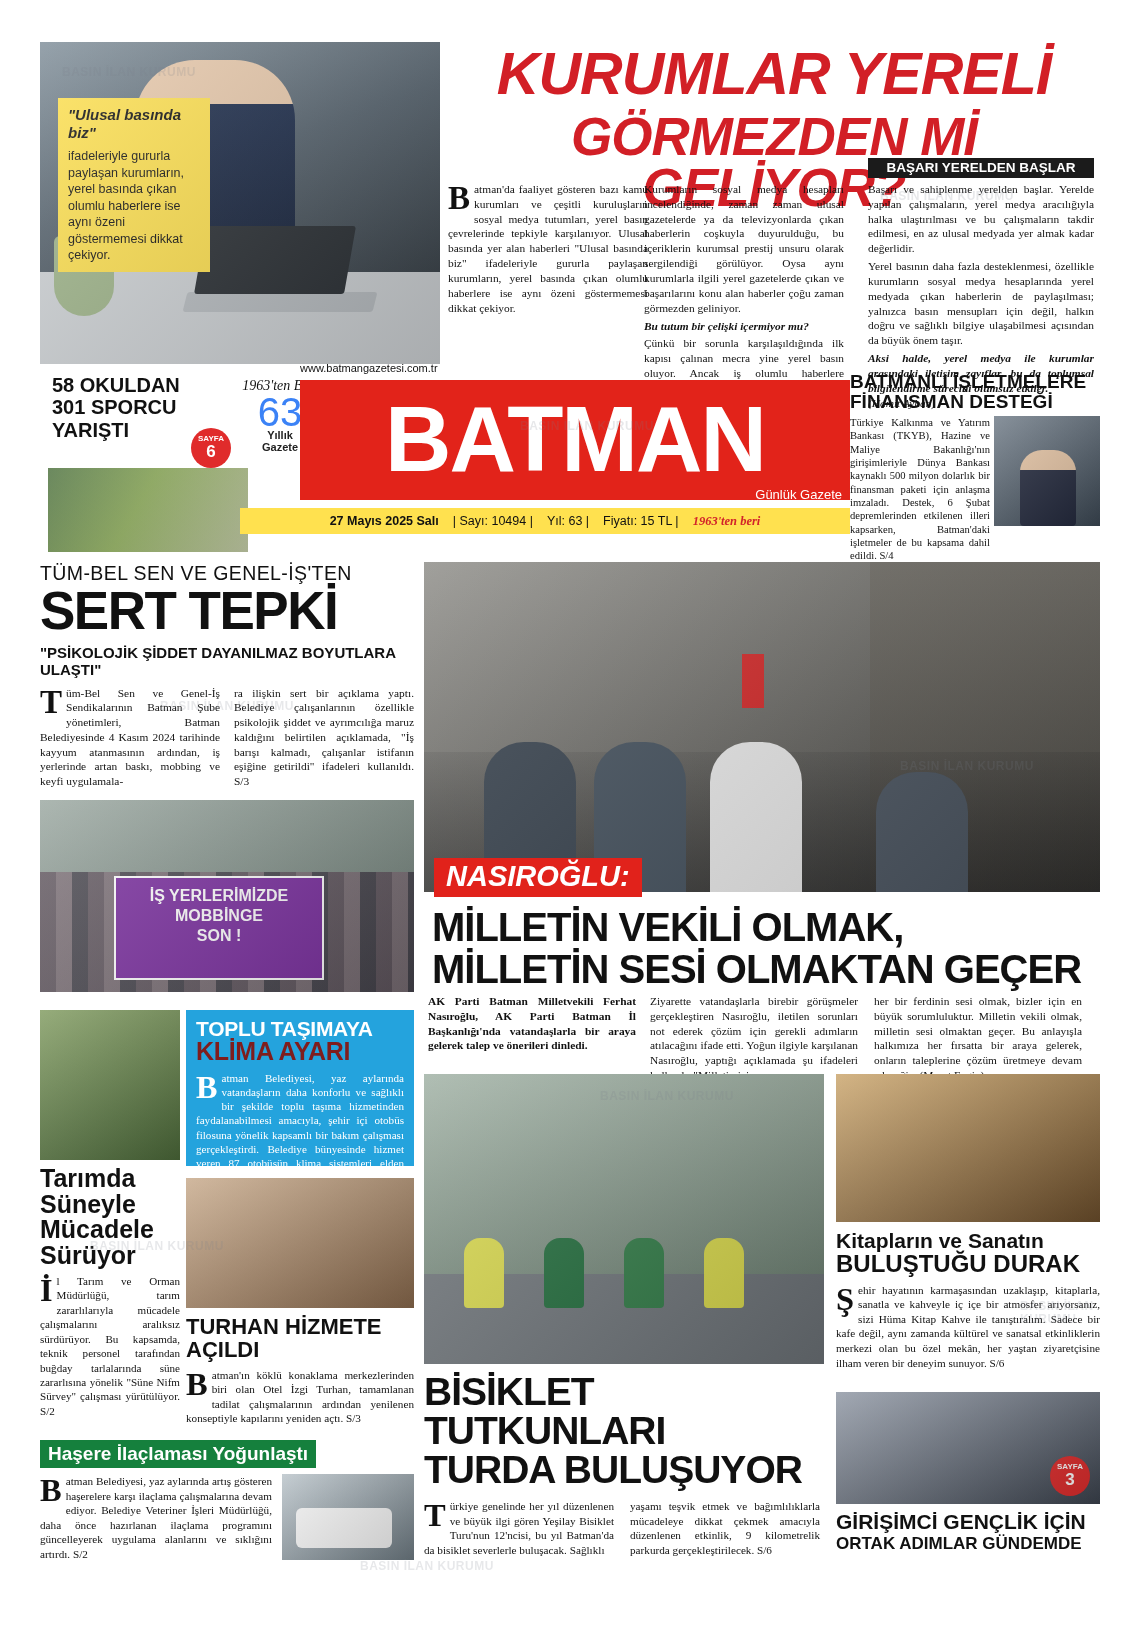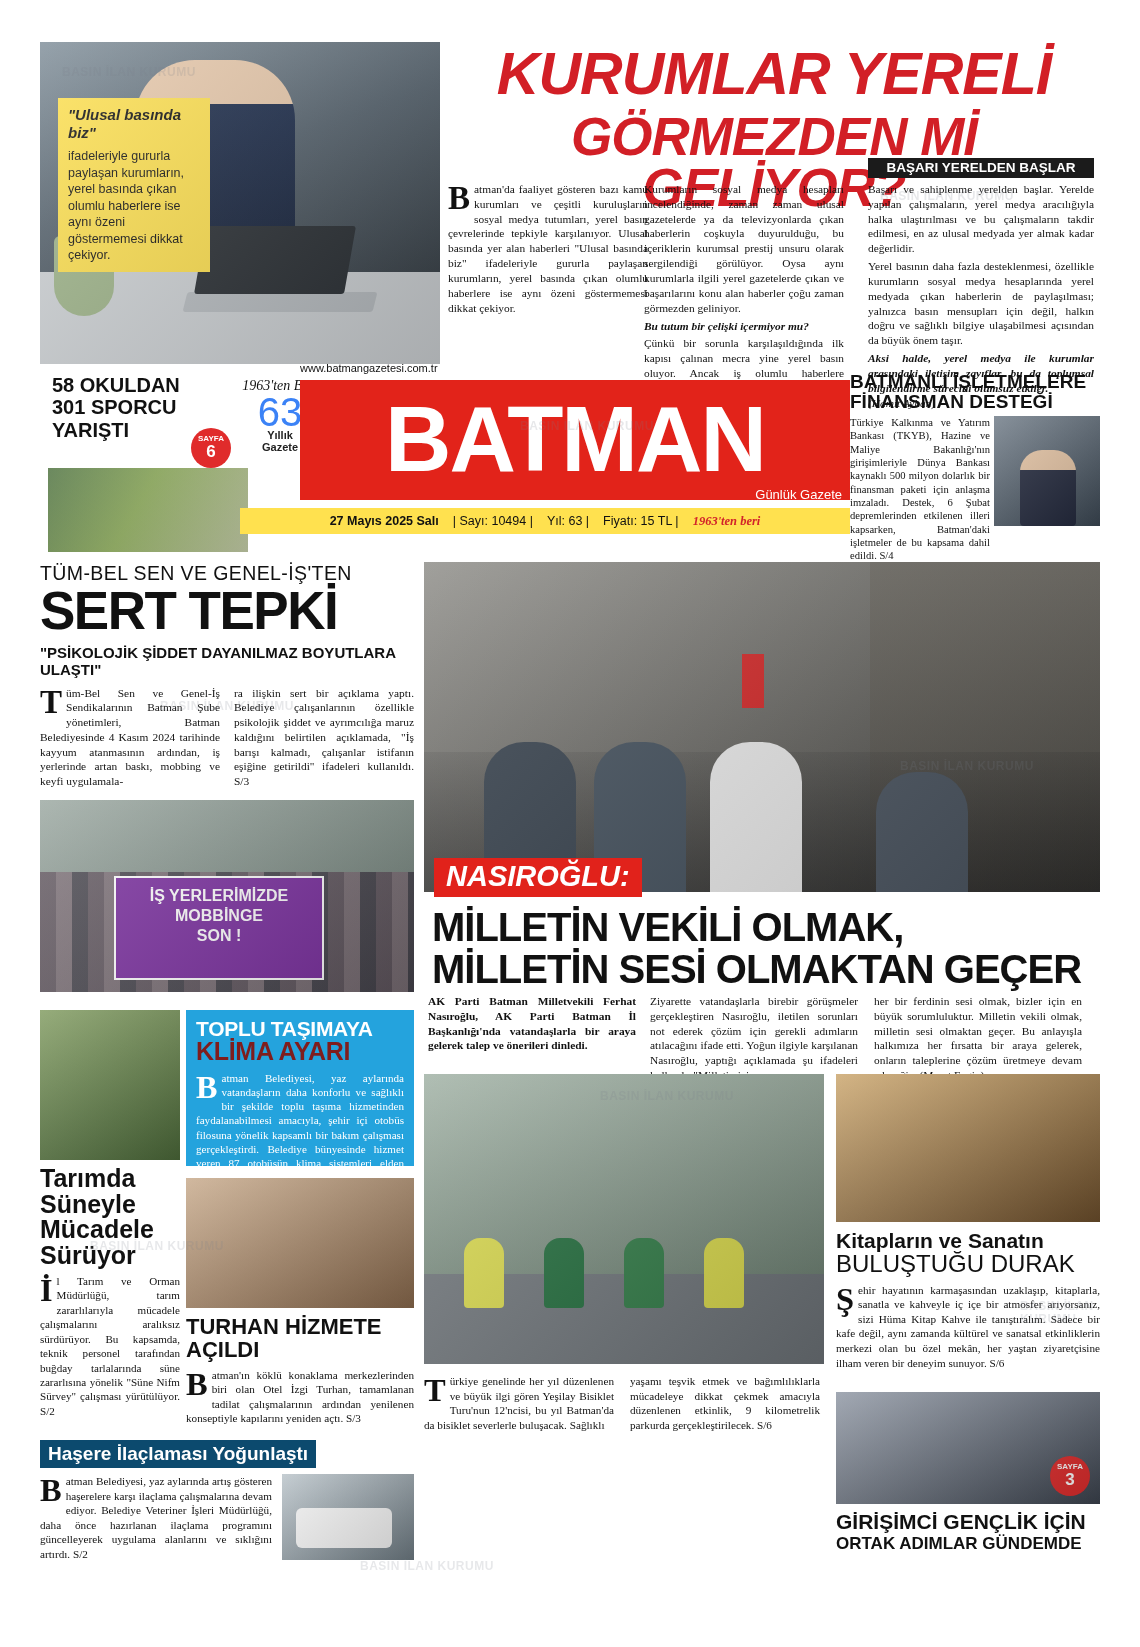--- a/index.html
+++ b/index.html
@@ -152,21 +152,21 @@
 
   
   #tarim { left:40px; top:1010px; width:140px; }
   #tarim-img { width:140px; height:150px; background:linear-gradient(160deg,#7f9a5e,#4c6a3a); }
   #tarim-h { font-family:"Liberation Sans", sans-serif; font-weight:bold; font-size:25px;
      line-height:1.02; margin-top:6px; }
   #tarim-p { font-size:11.1px; line-height:1.3; text-align:justify; margin-top:6px; }
 
   
   #hasere { left:40px; top:1440px; width:374px; height:120px; }
-  #hasere-h { background:#0c4a6e; color:#fff; font-family:"Liberation Sans", sans-serif;
+  #hasere-h { background:#15803d; color:#fff; font-family:"Liberation Sans", sans-serif;
      font-weight:bold; font-size:19px; padding:3px 8px; display:inline-block; }
   #hasere-body { position:relative; margin-top:6px; height:86px; }
   #hasere-p { position:absolute; left:0; top:0; width:232px; font-size:11.2px; line-height:1.3; text-align:justify; }
   #hasere-img { position:absolute; left:242px; top:0; width:132px; height:86px;
      background:linear-gradient(150deg,#b9c3c9,#6f7c84); }
   .truck { position:absolute; left:14px; bottom:12px; width:96px; height:40px; background:#f2f2f2; border-radius:6px; }
 
   
   #otel { left:186px; top:1178px; width:228px; height:248px; }
   #otel-img { width:228px; height:130px; background:linear-gradient(160deg,#c7a98a,#8a6a4d); }
@@ -182,21 +182,21 @@
   #bis-h { font-family:"Liberation Sans", sans-serif; font-weight:bold; font-size:39px;
      line-height:1.0; letter-spacing:-1px; margin-top:8px; }
   #bis-cols { position:relative; margin-top:10px; }
   .bcol2 { position:absolute; top:0; width:190px; font-size:11.2px; line-height:1.3; text-align:justify; }
   #bis-c1 { left:0; } #bis-c2 { left:206px; }
 
   
   #kitap { left:836px; top:1074px; width:264px; height:300px; }
   #kitap-img { width:264px; height:148px; background:linear-gradient(160deg,#caa46a,#6d4f2c); }
   #kitap-h1 { font-family:"Liberation Sans", sans-serif; font-weight:bold; font-size:21px; margin-top:8px; line-height:1.04;}
-  #kitap-h2 { font-family:"Liberation Sans", sans-serif; font-weight:normal; font-size:24px; line-height:1.04; }
+  #kitap-h2 { font-family:"Liberation Sans", sans-serif; font-weight:bold; font-size:24px; line-height:1.04; }
   #kitap-p { font-size:11.2px; line-height:1.3; text-align:justify; margin-top:6px; }
 
   
   #giris { left:836px; top:1392px; width:264px; height:170px; }
   #giris-img { width:264px; height:112px; background:linear-gradient(160deg,#8e96a3,#3c434e); position:relative;}
   #giris-badge { right:10px; bottom:8px; }
   #giris-h1 { font-family:"Liberation Sans", sans-serif; font-weight:bold; font-size:21px; margin-top:6px; }
   #giris-h2 { font-family:"Liberation Sans", sans-serif; font-weight:bold; font-size:17px; }
 
   
@@ -372,20 +372,24 @@
   </div>
 
   <div class="abs" id="bisiklet">
     <div class="img" id="bis-img">
       <div class="road"></div>
       <div class="rider" style="left:40px;background:#d8d84a;"></div>
       <div class="rider" style="left:120px;"></div>
       <div class="rider" style="left:200px;background:#2f7a45;"></div>
       <div class="rider" style="left:280px;background:#d8d84a;"></div>
     </div>
+    <div id="bis-h">
+      <div>BİSİKLET TUTKUNLARI</div>
+      <div>TURDA BULUŞUYOR</div>
+    </div>
     <div id="bis-cols">
       <div class="bcol2 dc" id="bis-c1">Türkiye genelinde her yıl düzenlenen ve büyük ilgi gören Yeşilay Bisiklet Turu'nun 12'ncisi, bu yıl Batman'da da bisiklet severlerle buluşacak. Sağlıklı</div>
       <div class="bcol2" id="bis-c2">yaşamı teşvik etmek ve bağımlılıklarla mücadeleye dikkat çekmek amacıyla düzenlenen etkinlik, 9 kilometrelik parkurda gerçekleştirilecek. S/6</div>
     </div>
   </div>
 
   <div class="abs" id="kitap">
     <div class="img" id="kitap-img"></div>
     <div id="kitap-h1">Kitapların ve Sanatın</div>
     <div id="kitap-h2">BULUŞTUĞU DURAK</div>

